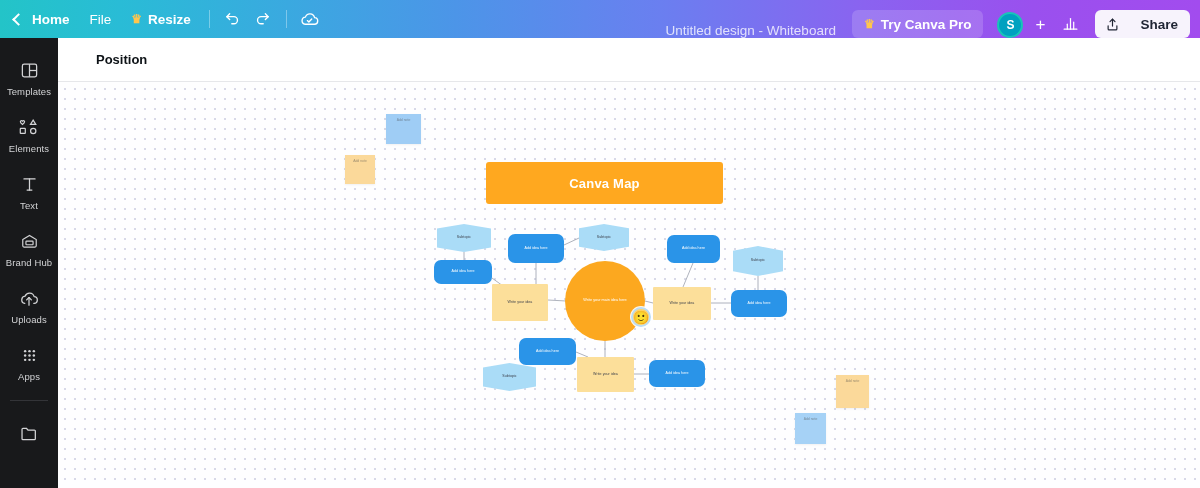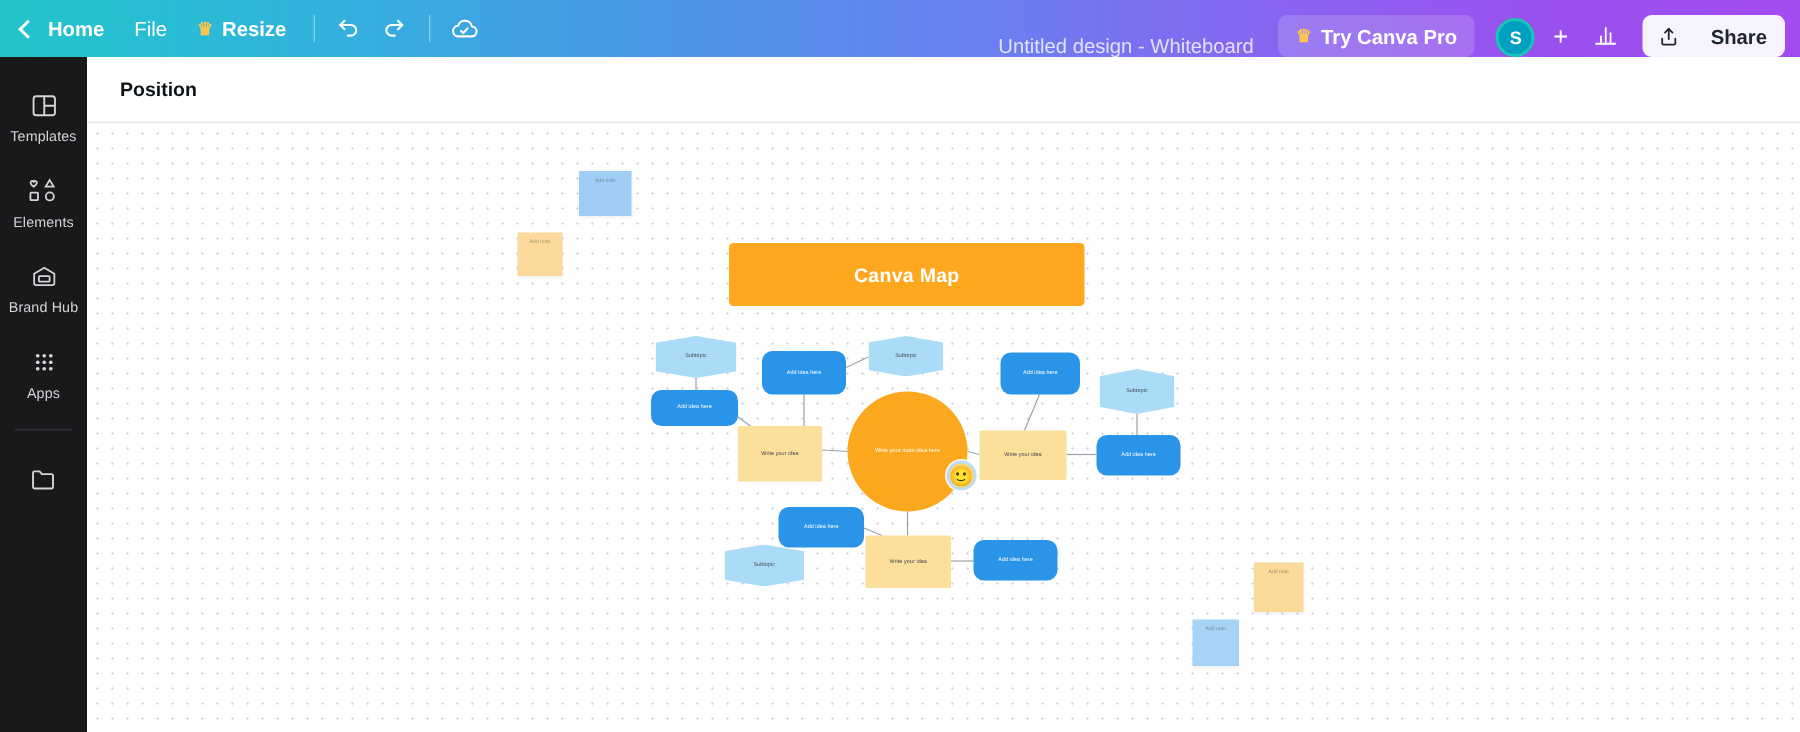--- a/index.html
+++ b/index.html
@@ -85,21 +85,21 @@
     align-items: center; justify-content: center; gap: 5px; cursor: pointer;
   }
   .sb-ico { height: 20px; display: flex; align-items: center; justify-content: center; }
   .sb-label { font-size: 9.5px; color: #d3d4d6; letter-spacing: .1px; }
   .sb-sep { width: 38px; height: 1px; background: #333438; margin: 8px 0 4px; }
 
   
   .toolbar {
     position: absolute; top: 38px; left: 58px; width: 1142px; height: 44px;
     background: #ffffff; border-bottom: 1px solid #e6e7ea;
-    display: flex; align-items: center; padding-left: 12px;
+    display: flex; align-items: center; padding-left: 28px;
   }
   .pos-btn {
     height: 30px; padding: 0 10px; border-radius: 5px;
     display: flex; align-items: center;
     font-size: 13px; font-weight: bold; color: #0d1216; cursor: pointer;
   }
 
   
   .canvas {
     position: absolute; top: 82px; left: 58px; width: 1142px; height: 406px;
@@ -257,31 +257,51 @@
         <svg width="21" height="19" viewBox="0 0 26 22" fill="none" stroke="#d3d4d6" stroke-width="1.5">
           <path d="M4.3 3.2c1-1.2 2.6-.5 2.6.8 0 1.5-2.6 3.2-2.6 3.2S1.7 5.5 1.7 4c0-1.3 1.6-2 2.6-.8z"></path>
           <path d="M17.5 1.8 20.8 7.2h-6.6z"></path>
           <rect x="1.6" y="12.2" width="6.2" height="6.2" rx=".6"></rect>
           <circle cx="17.6" cy="15.3" r="3.3"></circle>
         </svg>
       </span>
       <span class="sb-label">Elements</span>
     </div>
 
+    <div class="sb-item">
+      <span class="sb-ico">
+        <svg width="19" height="19" viewBox="0 0 24 24" fill="none" stroke="#d3d4d6" stroke-width="1.6" stroke-linecap="round">
+          <line x1="5" y1="5" x2="19" y2="5"></line>
+            <line x1="12" y1="5" x2="12" y2="19"></line>
+          <line x1="9" y1="19" x2="15" y2="19"></line>
+        </svg>
+      </span>
+      <span class="sb-label">Text</span>
+    </div>
 
     <div class="sb-item">
       <span class="sb-ico">
         <svg width="19" height="19" viewBox="0 0 24 24" fill="none" stroke="#d3d4d6" stroke-width="1.5">
           <path d="M3.5 9.5 12 4.5l8.5 5v8a1.5 1.5 0 0 1-1.5 1.5H5a1.5 1.5 0 0 1-1.5-1.5z"></path>
           <rect x="7.5" y="11.5" width="9" height="4.6" rx=".8"></rect>
         </svg>
       </span>
       <span class="sb-label">Brand Hub</span>
     </div>
 
+    <div class="sb-item">
+      <span class="sb-ico">
+        <svg width="20" height="19" viewBox="0 0 24 24" fill="none" stroke="#d3d4d6" stroke-width="1.6" stroke-linecap="round" stroke-linejoin="round">
+          <path d="M6.6 18.2A4.6 4.6 0 0 1 7 9.1 6 6 0 0 1 18.5 9.7 3.9 3.9 0 0 1 18 18.2"></path>
+          <line x1="12" y1="20.5" x2="12" y2="10.8"></line>
+            <polyline points="9 13.8 12 10.8 15 13.8"></polyline>
+        </svg>
+      </span>
+      <span class="sb-label">Uploads</span>
+    </div>
 
 
     <div class="sb-item">
       <span class="sb-ico">
         <svg width="19" height="19" viewBox="0 0 24 24" fill="#d3d4d6">
           <circle cx="6.5" cy="6.5" r="1.55"></circle>
             <circle cx="12" cy="6.5" r="1.55"></circle>
             <circle cx="17.5" cy="6.5" r="1.55"></circle>
           <circle cx="6.5" cy="12" r="1.55"></circle>
             <circle cx="12" cy="12" r="1.55"></circle>

